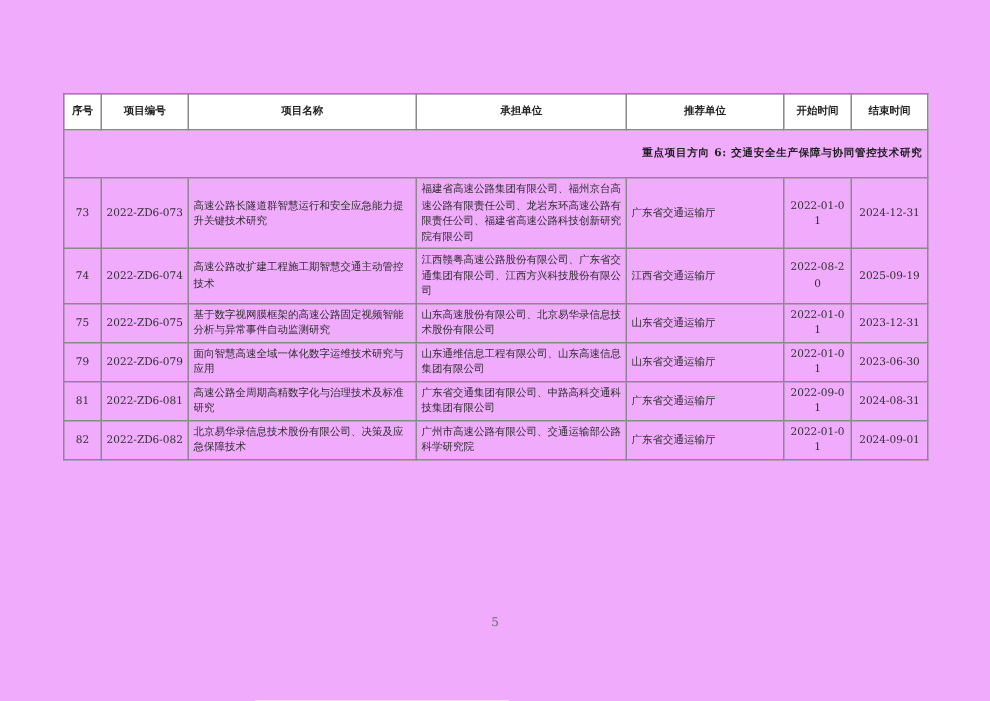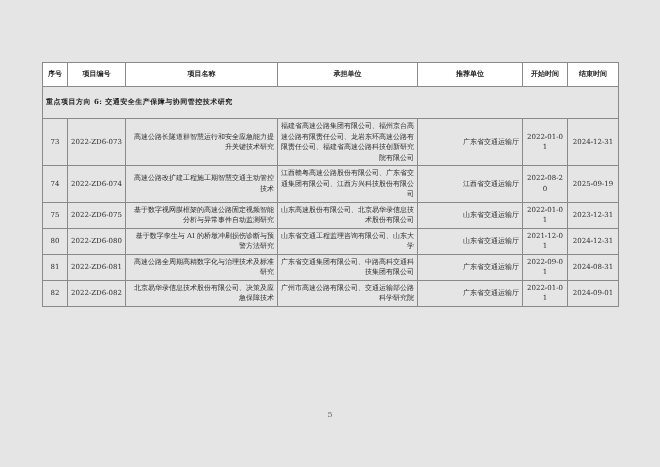--- a/index.html
+++ b/index.html
@@ -5,21 +5,21 @@
   * { margin: 0; padding: 0; box-sizing: border-box; }
   html, body {
     width: 660px; height: 467px;
     background: #ffffff;
     font-family: "DejaVu Serif", "Liberation Serif", serif;
     color: #2e2e2e;
   }
   .page {
     position: relative;
     width: 660px; height: 467px;
-    background: #e5e5e5;
+    background: #f0abfc;
     overflow: hidden;
   }
   table.doc-table {
     position: absolute;
     left: 42px; top: 62px;
     width: 576px;
     border-collapse: collapse;
     table-layout: fixed;
     font-size: 7px;
     line-height: 1.5;
@@ -33,27 +33,27 @@
   }
   table.doc-table thead th {
     font-weight: bold;
     text-align: center;
     color: #1f1f1f;
     height: 24px;
     background: #ffffff;
   }
   tr.section-row td {
     font-weight: bold;
-    text-align: left;
+    text-align: right;
     color: #1f1f1f;
     height: 32px;
     letter-spacing: 0.5px;
   }
   td.c-no, td.c-code, td.c-start, td.c-end { text-align: center; }
-  td.c-name, td.c-org, td.c-rec { text-align: right; }
+  td.c-name, td.c-org, td.c-rec { text-align: left; }
   .page-number {
     position: absolute;
     left: 0; right: 0;
     top: 410px;
     text-align: center;
     font-size: 8px;
     color: #6a6a6a;
   }
 </style>
 </head>
@@ -108,27 +108,27 @@
       <tr>
         <td class="c-no">75</td>
         <td class="c-code">2022-ZD6-075</td>
         <td class="c-name">基于数字视网膜框架的高速公路固定视频智能分析与异常事件自动监测研究</td>
         <td class="c-org">山东高速股份有限公司、北京易华录信息技术股份有限公司</td>
         <td class="c-rec">山东省交通运输厅</td>
         <td class="c-start">2022-01-01</td>
         <td class="c-end">2023-12-31</td>
       </tr>
       <tr>
-        <td class="c-no">80</td>
-        <td class="c-code">2022-ZD6-080</td>
-        <td class="c-name">基于数字孪生与 AI 的桥墩冲刷损伤诊断与预警方法研究</td>
-        <td class="c-org">山东省交通工程监理咨询有限公司、山东大学</td>
+        <td class="c-no">79</td>
+        <td class="c-code">2022-ZD6-079</td>
+        <td class="c-name">面向智慧高速全域一体化数字运维技术研究与应用</td>
+        <td class="c-org">山东通维信息工程有限公司、山东高速信息集团有限公司</td>
         <td class="c-rec">山东省交通运输厅</td>
-        <td class="c-start">2021-12-01</td>
-        <td class="c-end">2024-12-31</td>
+        <td class="c-start">2022-01-01</td>
+        <td class="c-end">2023-06-30</td>
       </tr>
       <tr>
         <td class="c-no">81</td>
         <td class="c-code">2022-ZD6-081</td>
         <td class="c-name">高速公路全周期高精数字化与治理技术及标准研究</td>
         <td class="c-org">广东省交通集团有限公司、中路高科交通科技集团有限公司</td>
         <td class="c-rec">广东省交通运输厅</td>
         <td class="c-start">2022-09-01</td>
         <td class="c-end">2024-08-31</td>
       </tr>

